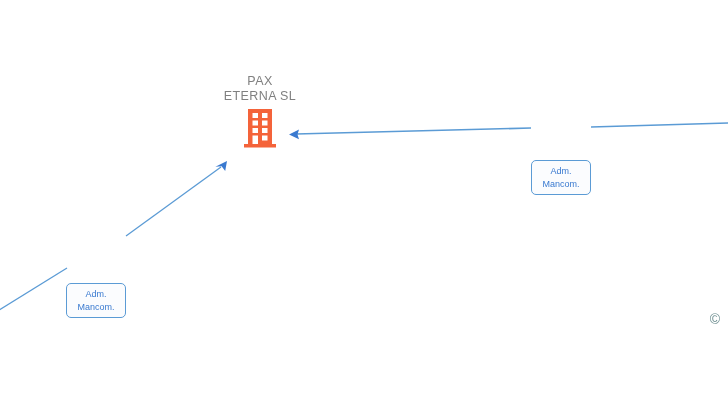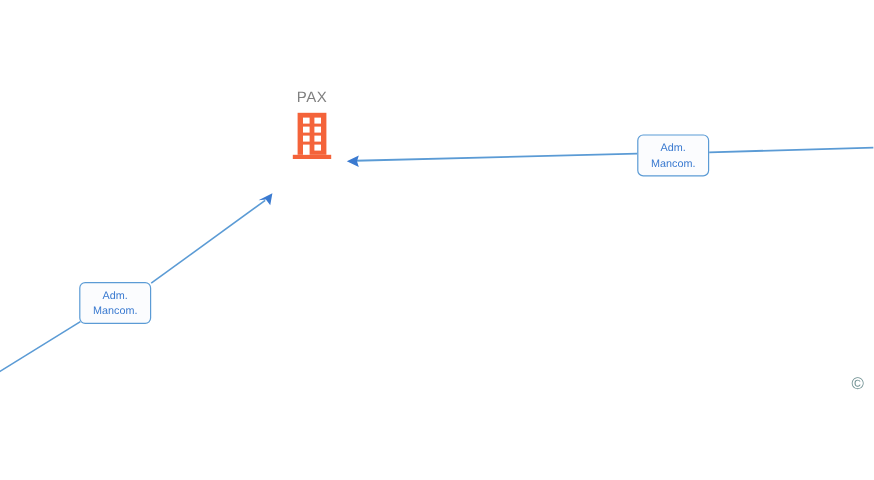--- a/index.html
+++ b/index.html
@@ -51,20 +51,21 @@
     background:#fbfcfe;
     border:1px solid #5b9bd5;
     border-radius:5px;
     padding:4px 2px 4px 2px;
     text-align:center;
     color:#3a7ad0;
     font-size:9px;
     line-height:12.5px;
     font-family:"Liberation Sans", sans-serif;
     box-shadow:0 0 0 0 rgba(0,0,0,0);
+    margin-top:48px;
   }
   .rel-box .rel-line{display:block;white-space:nowrap;}
   #rel-box-right{left:531px;top:112px;}
   #rel-box-left{left:66px;top:235px;}
   
   .watermark{
     position:absolute;
     right:8px;bottom:6px;
     display:flex;
     align-items:center;
@@ -110,20 +111,21 @@
     <g>
       <line x1="126" y1="236" x2="221" y2="167" stroke="#5b9bd5" stroke-width="1.3"></line>
       <polygon points="227,161 225.2,171 221.6,166.2 215.4,166.8" fill="#3a7ad0"></polygon>
     </g>
 
     <line x1="67" y1="268" x2="-4" y2="312" stroke="#5b9bd5" stroke-width="1.3"></line>
   </svg>
 
   <div class="company-node">
     <div class="company-label">PAX</div>
+    <div class="company-label">ETERNA  SL</div>
 
     <svg class="company-icon" viewBox="0 0 34 40" xmlns="http://www.w3.org/2000/svg">
 
       <rect x="5" y="1" width="24" height="35" fill="#f4633a"></rect>
 
       <rect x="1" y="36" width="32" height="3.5" fill="#f4633a"></rect>
 
       <rect x="9.5" y="5" width="5.5" height="5" fill="#ffffff"></rect>
       <rect x="19" y="5" width="5.5" height="5" fill="#ffffff"></rect>
       <rect x="9.5" y="12.5" width="5.5" height="5" fill="#ffffff"></rect>

